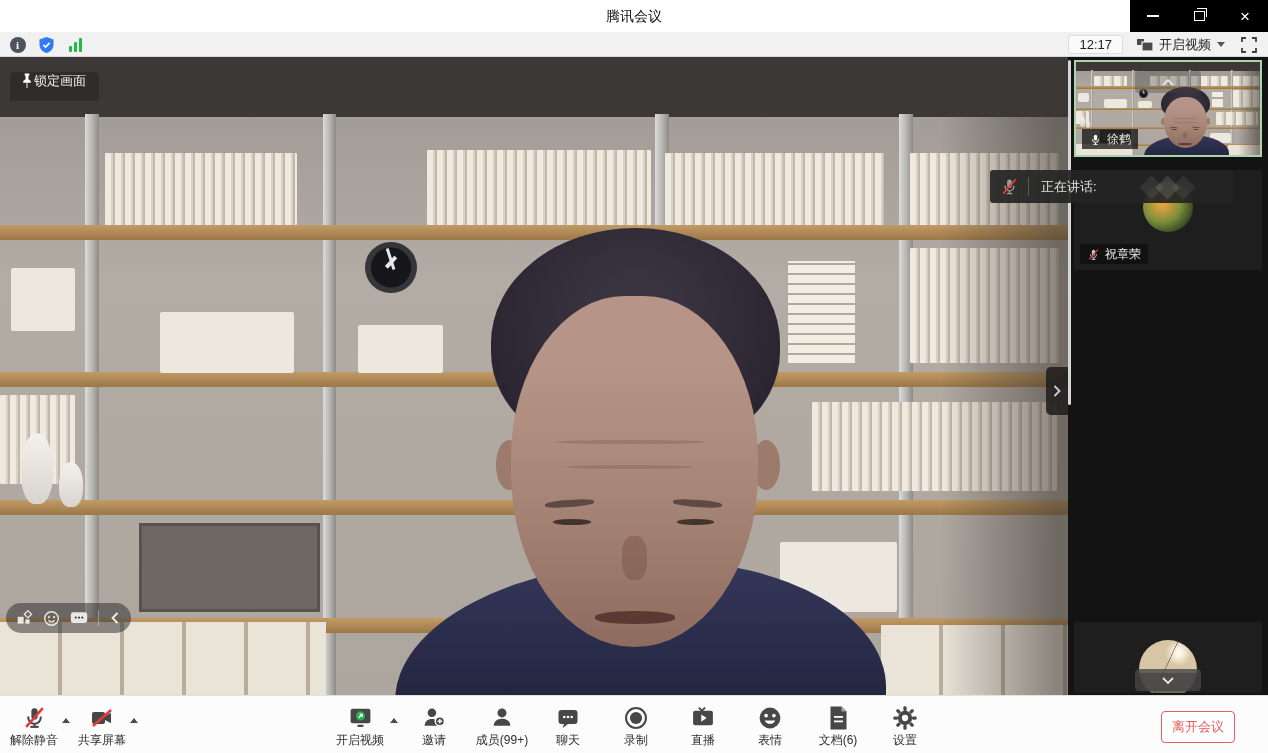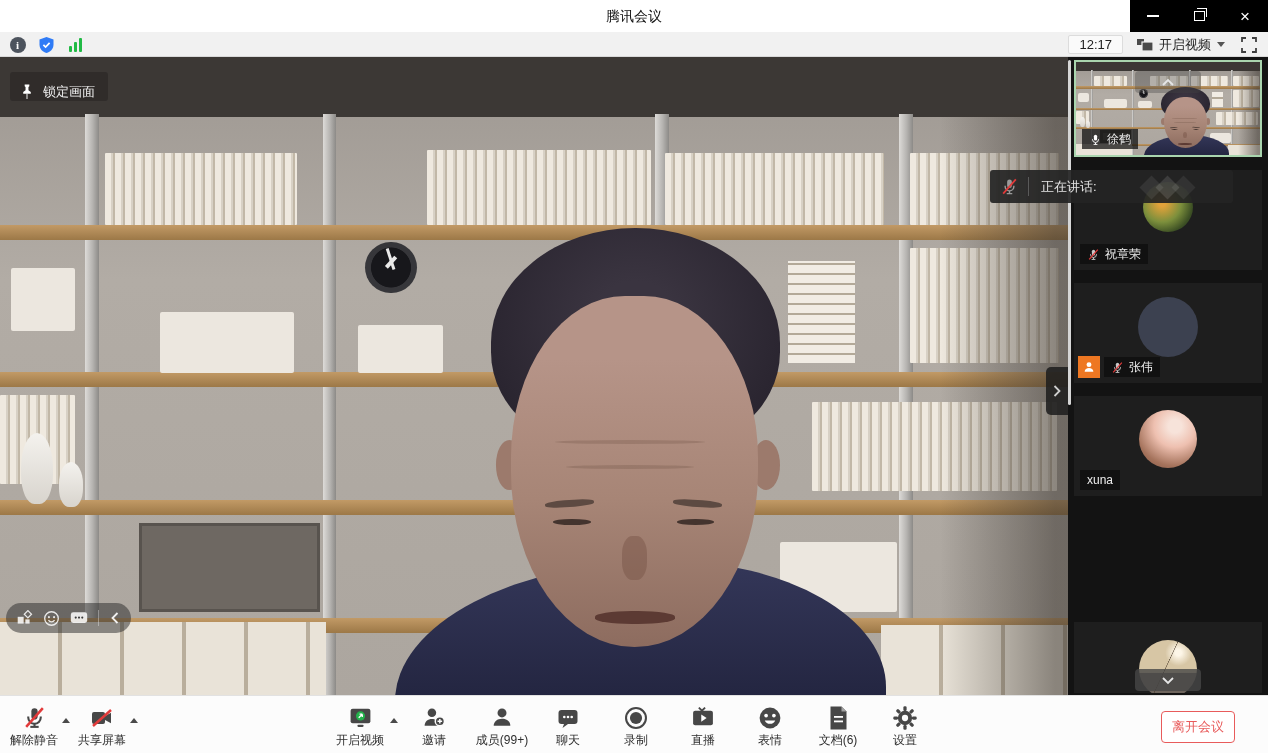--- a/index.html
+++ b/index.html
@@ -59,21 +59,21 @@
            border-radius:50% 50% 46% 46%;}
   .sc-face{background:linear-gradient(#b69488 18%,#a78576 58%,#8d6c5f);
            border-radius:48% 48% 52% 52%;}
   .sc-ear{background:#9c7a6c;border-radius:50%;}
   .sc-brow{background:#5d4a42;border-radius:40%;}
   .sc-eye{background:#44342e;border-radius:50%;}
   .sc-nose{background:rgba(118,83,68,.45);border-radius:40%;}
   .sc-wrinkle{background:rgba(92,62,50,.22);border-radius:50%;}
   .sc-mouth{background:#5c3a33;border-radius:46%;}
   
-  #pin-chip{position:absolute;left:10px;top:15px;height:29px;display:flex;align-items:flex-end;gap:9px;
+  #pin-chip{position:absolute;left:10px;top:15px;height:29px;display:flex;align-items:flex-start;
             padding:0 13px 0 10px;background:rgba(45,42,40,.82);border-radius:3px;z-index:5;
             color:#f2f2f2;font-size:13px;cursor:pointer;}
   #quickbar{position:absolute;left:6px;bottom:62px;height:30px;display:flex;align-items:center;gap:10px;
             padding:0 10px;background:rgba(40,40,40,.5);border-radius:15px;z-index:5;}
   .qb-sep{width:1px;height:16px;background:rgba(255,255,255,.35);}
   #collapse-tab{position:absolute;right:0;top:310px;width:22px;height:48px;background:rgba(28,28,28,.85);
                 border-radius:5px 0 0 5px;display:flex;align-items:center;justify-content:center;
                 z-index:5;cursor:pointer;}
   
   #speaking-banner{position:absolute;left:990px;top:170px;width:243px;height:33px;z-index:20;
@@ -367,46 +367,21 @@
           <rect x="9" y="3" width="6" height="11" rx="3" fill="#c9c9c9"></rect>
           <path d="M6.5 11v1a5.5 5.5 0 0011 0v-1" stroke="#c9c9c9" stroke-width="1.8" fill="none"></path>
           <line x1="12" y1="17.8" x2="12" y2="20.6" stroke="#c9c9c9" stroke-width="1.8"></line>
           <line x1="8.5" y1="21" x2="15.5" y2="21" stroke="#c9c9c9" stroke-width="1.8"></line>
           <line x1="4" y1="21" x2="20" y2="3" stroke="#e23a3a" stroke-width="2.2"></line>
         </svg>
         <span>祝章荣</span>
       </div>
     </div>
 
-    <div class="tile" id="tile-3">
-      <div class="avatar av-3"></div>
-      <div class="host-badge">
-        <svg width="14" height="14" viewBox="0 0 24 24">
-          <circle cx="12" cy="8" r="4.2" fill="#fff"></circle>
-          <path d="M4.5 20c0-4 3.3-6.4 7.5-6.4s7.5 2.4 7.5 6.4z" fill="#fff"></path>
-        </svg>
-      </div>
-      <div class="name-chip" style="left:30px">
-        <svg width="13" height="13" viewBox="0 0 24 24">
-          <rect x="9" y="3" width="6" height="11" rx="3" fill="#c9c9c9"></rect>
-          <path d="M6.5 11v1a5.5 5.5 0 0011 0v-1" stroke="#c9c9c9" stroke-width="1.8" fill="none"></path>
-          <line x1="12" y1="17.8" x2="12" y2="20.6" stroke="#c9c9c9" stroke-width="1.8"></line>
-          <line x1="8.5" y1="21" x2="15.5" y2="21" stroke="#c9c9c9" stroke-width="1.8"></line>
-          <line x1="4" y1="21" x2="20" y2="3" stroke="#e23a3a" stroke-width="2.2"></line>
-        </svg>
-        <span>张伟</span>
-      </div>
-    </div>
-
-    <div class="tile" id="tile-4">
-      <div class="avatar av-4"></div>
-      <div class="name-chip">
-        <span>xuna</span>
-      </div>
-    </div>
+
 
 
     <div class="tile" id="tile-6">
       <div class="avatar av-6"></div>
     </div>
 
     <div class="scroll-pill" id="pill-down">
       <svg width="14" height="9" viewBox="0 0 14 9">
         <path d="M2 2l5 5 5-5" fill="none" stroke="#e6e6e6" stroke-width="1.8"></path>
       </svg>

